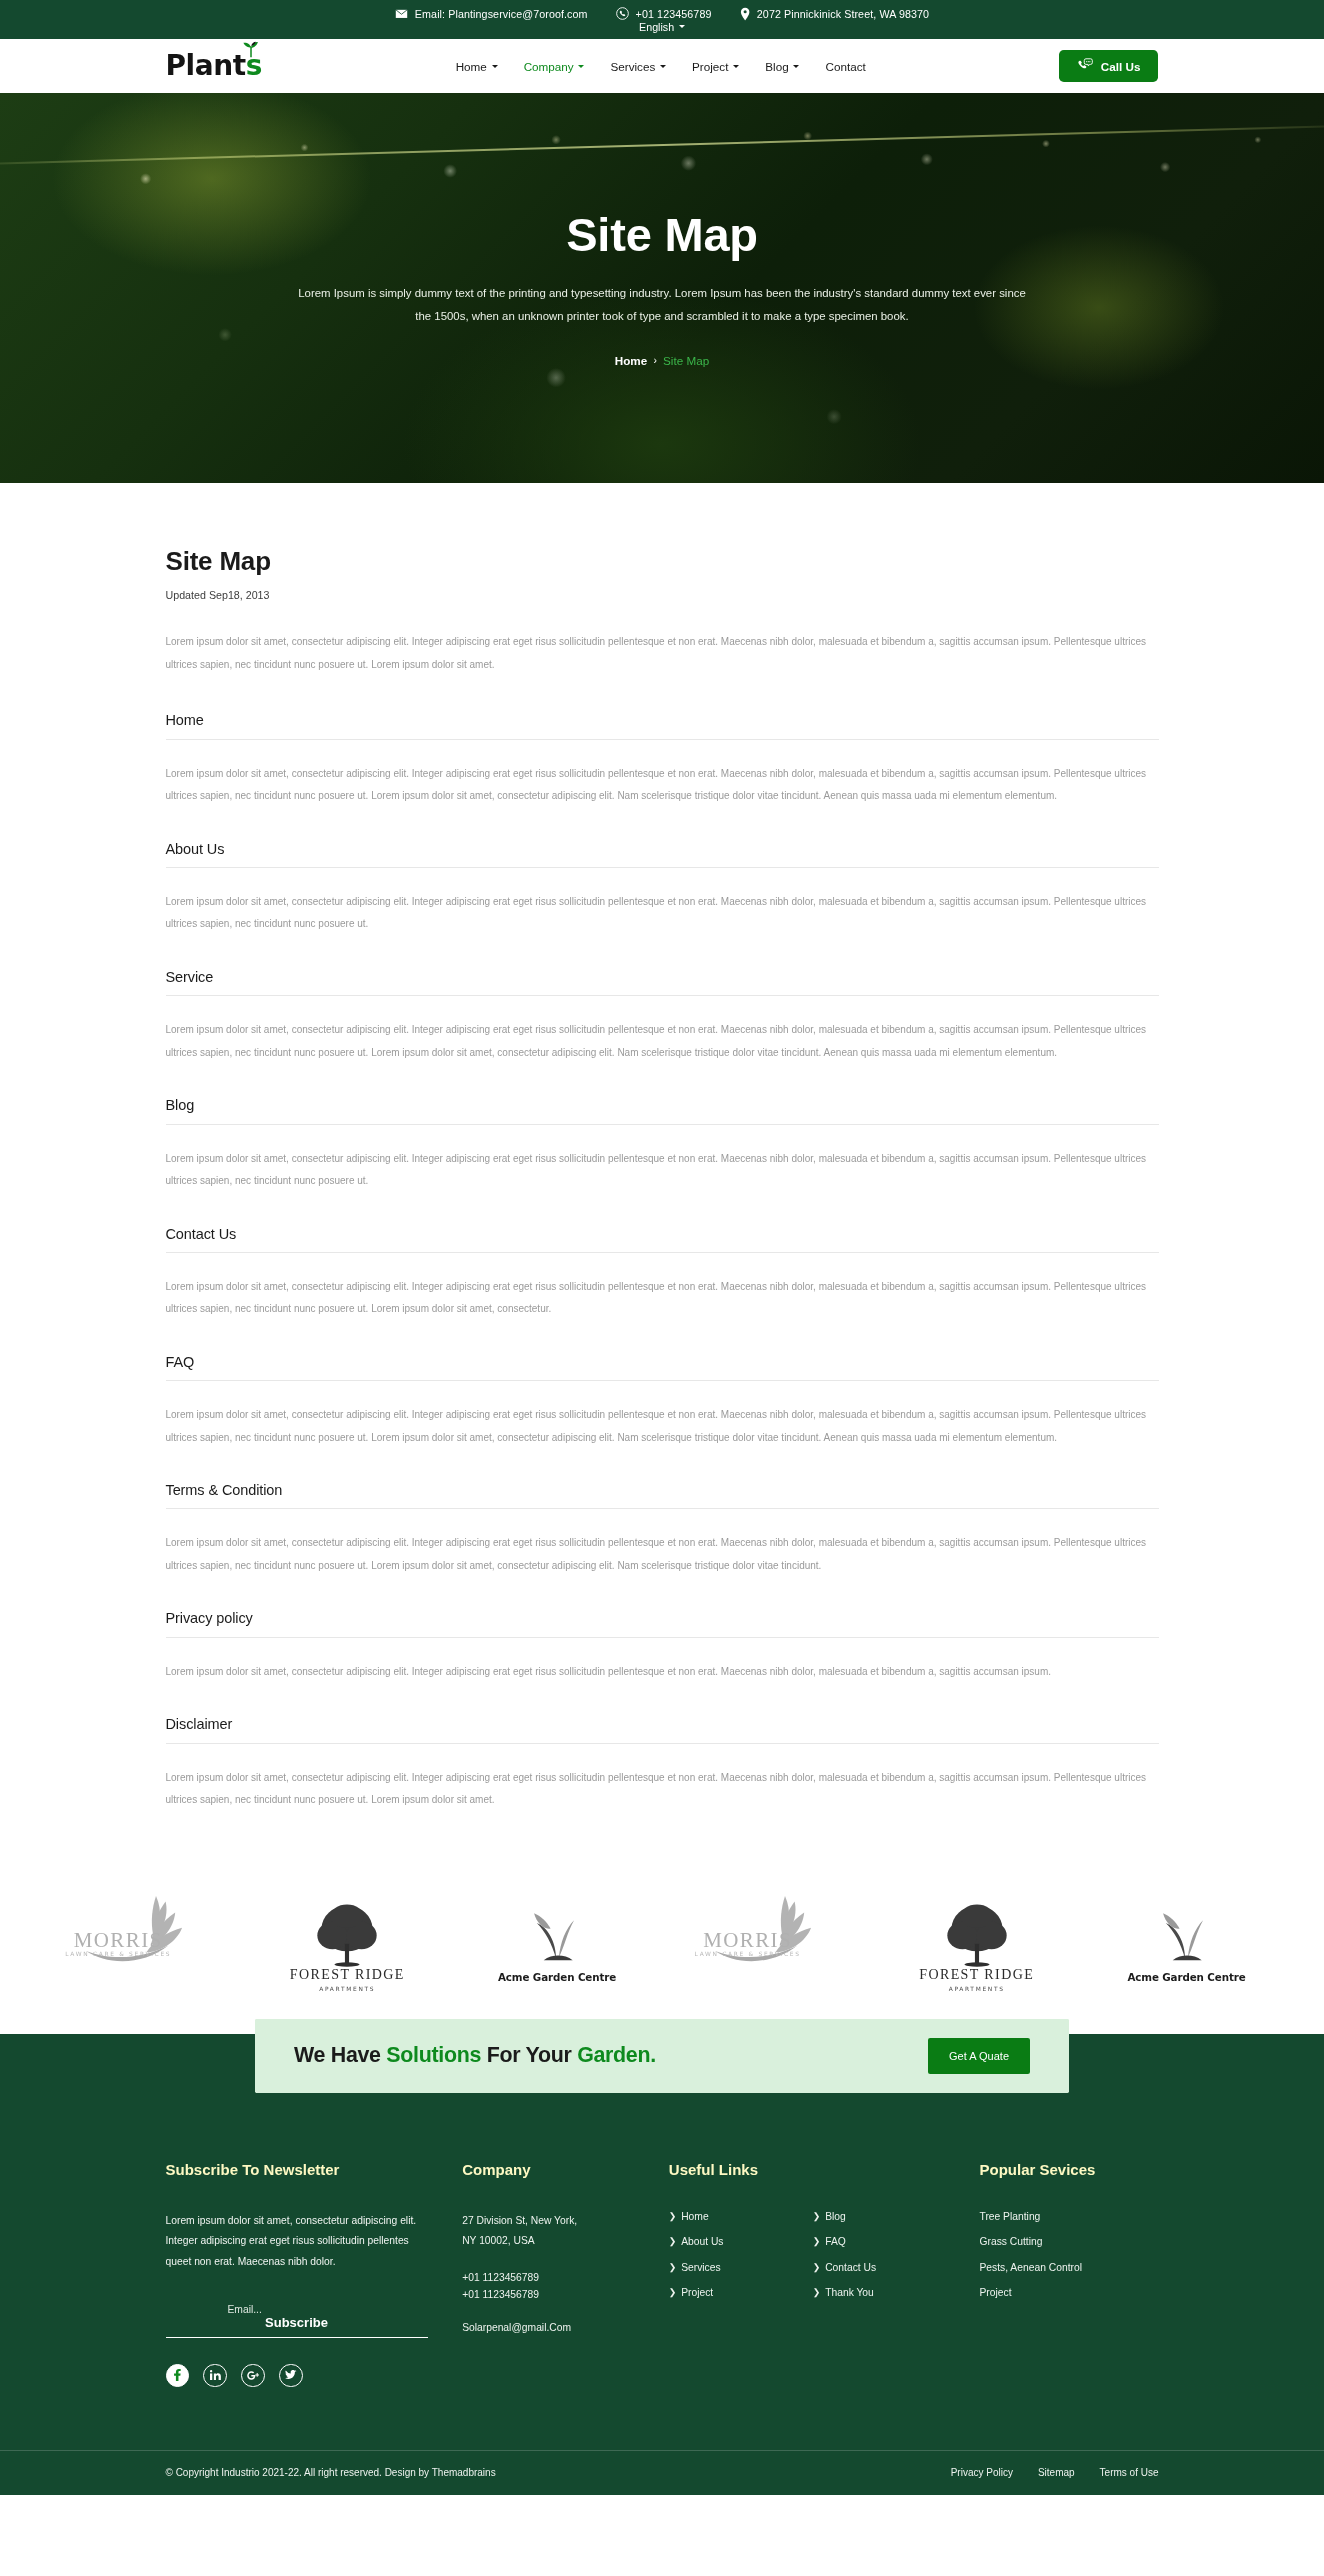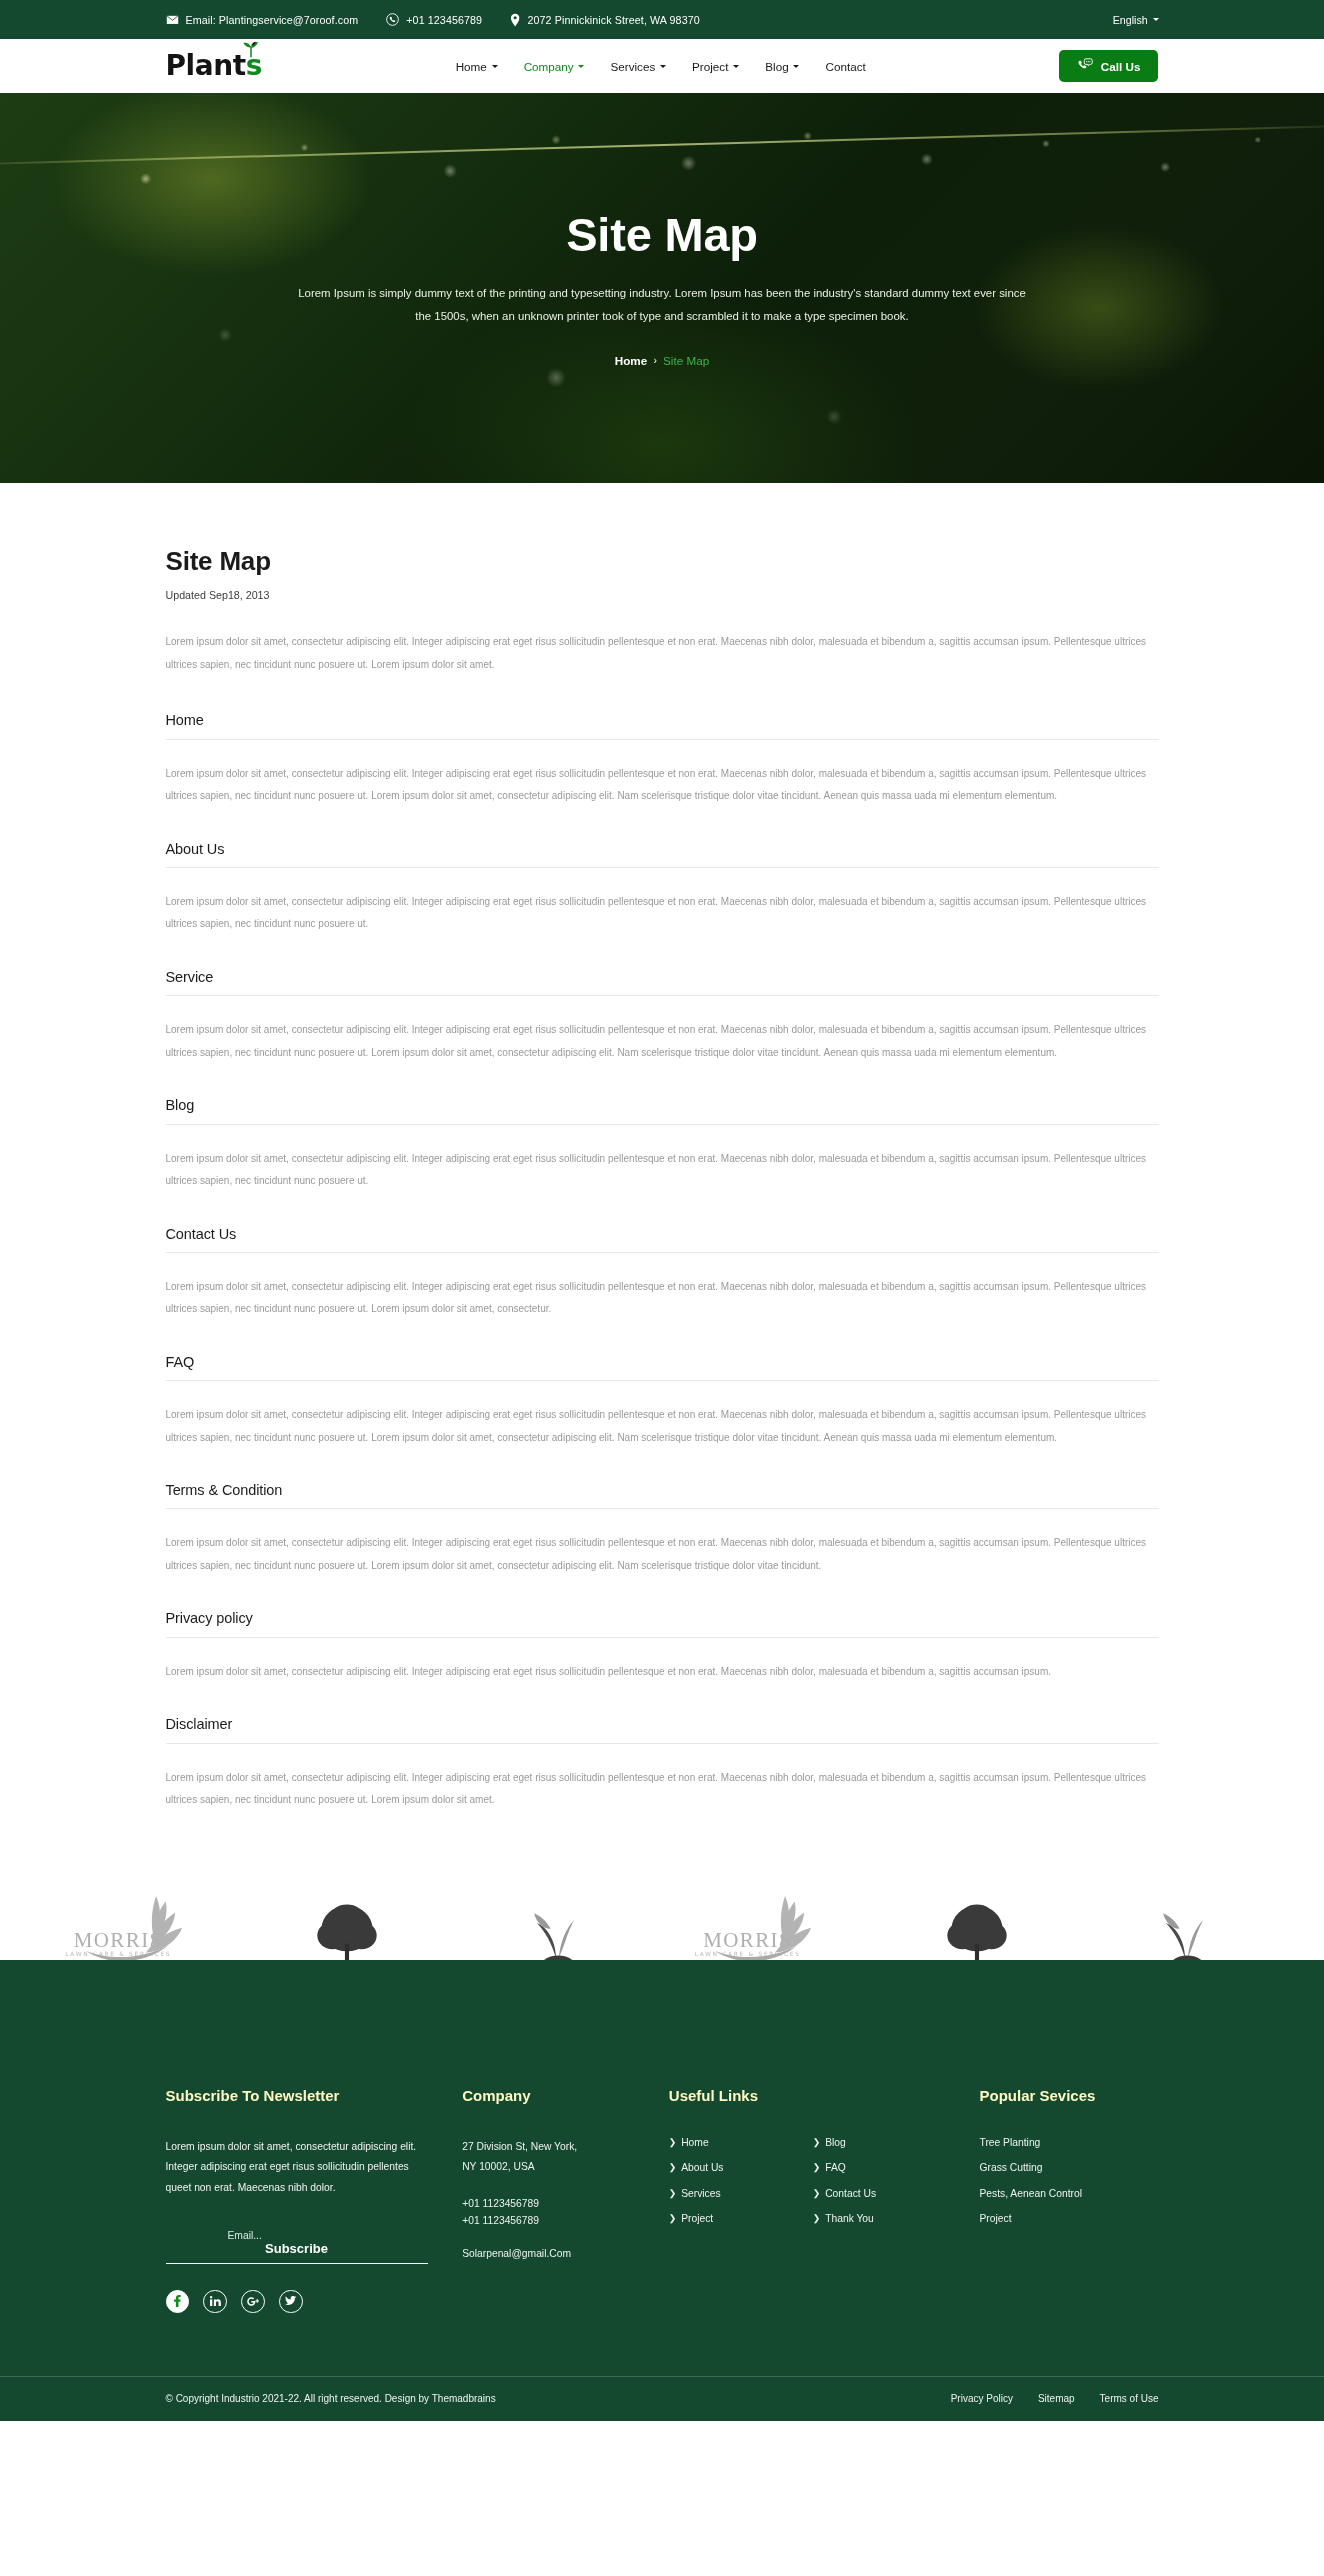--- a/index.html
+++ b/index.html
@@ -18,20 +18,21 @@
     background: #14492F;
     height: 39px;
     display: flex;
     align-items: center;
   }
   .topbar .wrap {
     display: flex;
     align-items: center;
     justify-content: space-between;
     width: 993px;
+    flex-direction: column;
   }
   .topbar-left { display: flex; align-items: center; gap: 28px; }
   .tb-item {
     display: flex; align-items: center; gap: 7px;
     color: #ffffff; font-size: 10.7px; letter-spacing: 0.1px;
     white-space: nowrap;
   }
   .tb-item svg { display: block; }
   .lang {
     color: #ffffff; font-size: 10.7px;
@@ -433,20 +434,26 @@
       <path d="M40 28c-6-10-14-18-24-22 4 14 14 24 24 22z" fill="#9a9a9a"></path>
       <path d="M52 70c2-22 10-42 22-54-10 18-14 38-22 54z" fill="#9a9a9a"></path>
       <path d="M30 74c6-5 14-7 21-7s15 2 21 7z" fill="#3a3a3a"></path>
     </svg>
     <span class="brand-cap" style="color:#1c1c1c;">Acme Garden Centre</span>
   </div>
 </div>
 
 <div class="cta-zone">
   <div class="cta-bg-split"></div>
+  <div class="cta">
+    <div class="cta-text">
+      <span>We Have </span><span class="g">Solutions</span><span> For Your </span><span class="g">Garden.</span>
+    </div>
+    <button class="cta-btn">Get A Quate</button>
+  </div>
 </div>
 
 <div class="footer">
   <div class="wrap">
 
     <div class="fcol news">
       <div class="fcol-title">Subscribe To Newsletter</div>
       <div class="news-text">Lorem ipsum dolor sit amet, consectetur adipiscing elit. Integer adipiscing erat eget risus sollicitudin pellentes queet non erat. Maecenas nibh dolor.</div>
       <div class="sub-row">
         <input class="sub-input" type="text" placeholder="Email..." style="">

